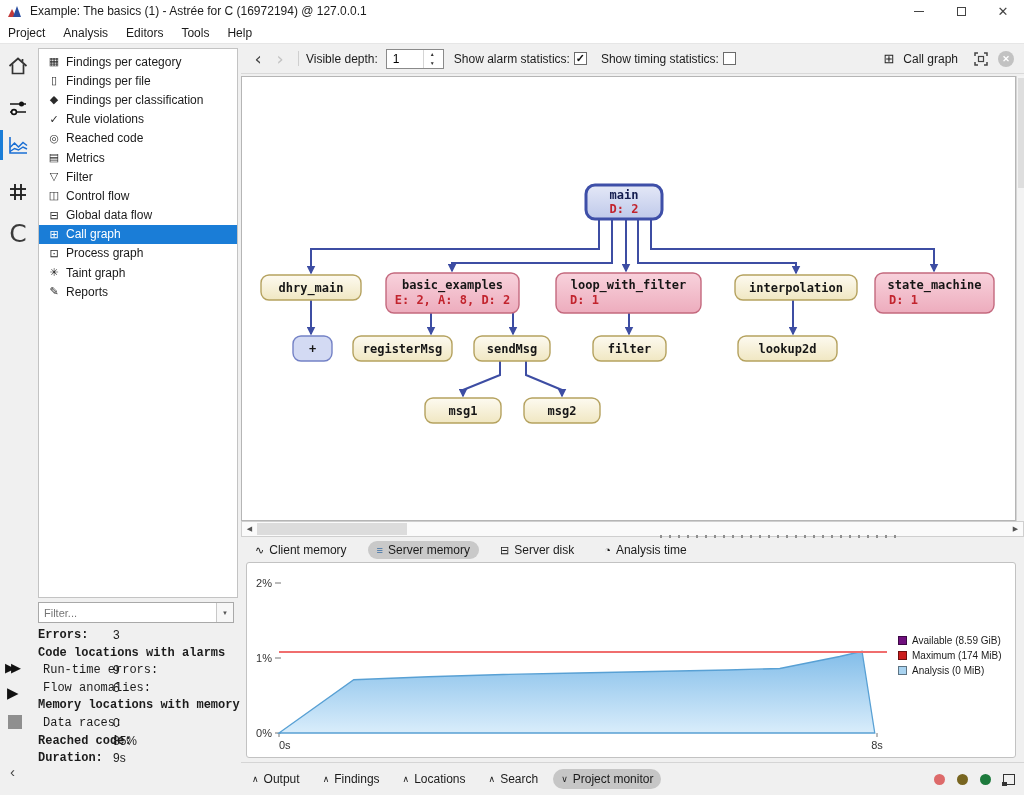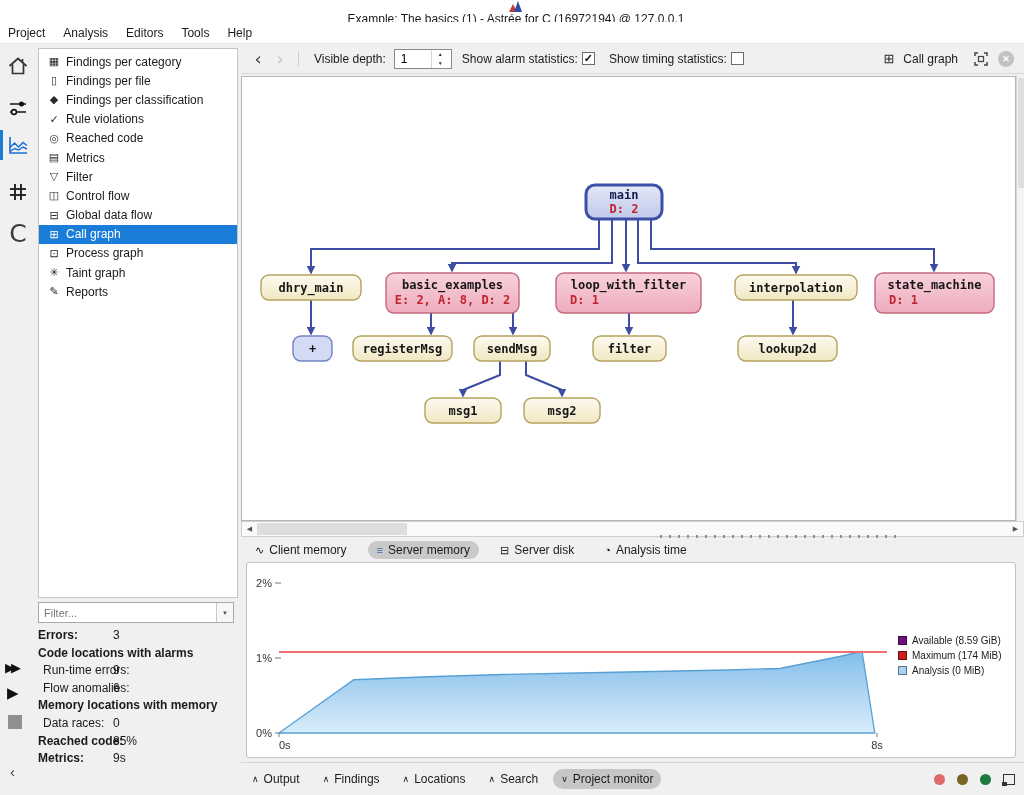--- a/index.html
+++ b/index.html
@@ -2,21 +2,21 @@
 <html><head>
 <meta charset="utf-8">
 <style>
   * { box-sizing: border-box; }
   body { margin: 0; background: #888; font-family: "Liberation Sans", sans-serif; }
   .app { position: relative; width: 1024px; height: 795px; background: #f0f0f0; overflow: hidden;
          font-family: "Liberation Sans", sans-serif; font-size: 12px; color: #1b1b1b; }
 
   
   .titlebar { position: absolute; left:0; top:0; width:100%; height:22px; background:#fff;
-              display:flex; align-items:center;flex-direction:column; }
+              display:flex; align-items:center; }
   .logo { width:14px; height:12px; margin-left:8px; position:relative; flex:none; }
   .logo .t1 { position:absolute; left:0; bottom:0; width:0; height:0;
               border-left:4px solid transparent; border-right:4px solid transparent; border-bottom:8px solid #c23a3a; }
   .logo .t2 { position:absolute; left:5px; bottom:0; width:0; height:0;
               border-left:4px solid transparent; border-right:4px solid transparent; border-bottom:11px solid #2b4ea0; }
   .title { margin-left:8px; font-size:12px; color:#1b1b1b; white-space:nowrap; }
   .win-controls { margin-left:auto; display:flex; height:100%; }
   .wc { width:42px; height:100%; display:flex; align-items:center; justify-content:center; color:#444; }
   .wc .bar { width:10px; border-top:1.2px solid #444; }
   .wc .box { width:9px; height:9px; border:1.2px solid #444; }
@@ -43,21 +43,21 @@
 
   .filter-combo { position:absolute; left:38px; top:602px; width:196px; height:21px; background:#fff;
                   border:1px solid #a9a9a9; display:flex; }
   .filter-combo input { flex:1; border:none; outline:none; font-size:11px; padding-left:5px;
                         font-family:"Liberation Sans", sans-serif; color:#444; min-width:0; }
   .combo-btn { width:17px; border-left:1px solid #c8c8c8; background:#f7f7f7; display:flex;
                align-items:center; justify-content:center; font-size:6px; color:#555; flex:none; }
 
   #stats { position:absolute; left:38px; top:627px; width:202px; }
   .stat-row { height:17.6px; position:relative; }
-  .stat-row .lbl { position:absolute; left:0; top:1px; }
+  .stat-row .lbl { position:absolute; left:0; top:1px;font-family:Liberation Mono, monospace; }
   .stat-row.indent .lbl { left:5px; }
   .stat-row.bold .lbl { font-weight:bold; }
   .stat-row .val { position:absolute; left:75px; top:1px; }
 
   .side-act { position:absolute; color:#111; }
   #act-ff { left:5px; top:660px; font-size:13px; letter-spacing:-4px; }
   #act-play { left:7px; top:684px; font-size:15px; }
   #act-stop { left:8px; top:715px; width:14px; height:14px; background:#8f8f8f; }
   #act-collapse { left:10px; top:763px; font-size:15px; color:#444; }
 
@@ -284,34 +284,34 @@
       </div>
       <div class="stat-row indent">
         <span class="lbl">Data races:</span>
         <span class="val">0</span>
       </div>
       <div class="stat-row bold">
         <span class="lbl">Reached code:</span>
         <span class="val">85%</span>
       </div>
       <div class="stat-row bold">
-        <span class="lbl">Metrics:</span>
+        <span class="lbl">Duration:</span>
         <span class="val">9s</span>
       </div>
     </div>
   <span class="side-act" id="act-ff">▶▶</span>
   <span class="side-act" id="act-play">▶</span>
   <span class="side-act" id="act-stop"></span>
   <span class="side-act" id="act-collapse">‹</span>
 
   <div class="toolbar">
     <span class="nav" style="margin-left:6px">‹</span>
     <span class="nav disabled">›</span>
     <span class="tb-sep"></span>
-    <span class="tb-label" style="margin-left:8px">Visible depth:</span>
+    <span class="tb-label" style="margin-left:0">Visible depth:</span>
     <span class="spinbox">
       <input readonly="" value="1" style="">
       <span class="spin-btns">
         <span>▲</span>
         <span>▼</span>
       </span>
     </span>
     <span class="tb-label">Show alarm statistics:</span>
     <span class="checkbox" id="cb-alarm">✓</span>
     <span class="tb-label">Show timing statistics:</span>

